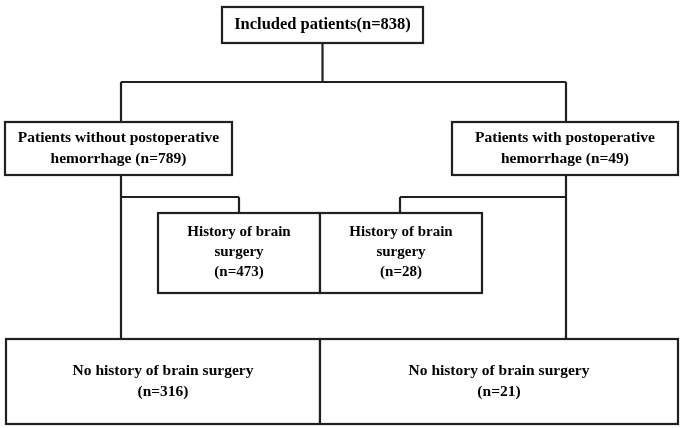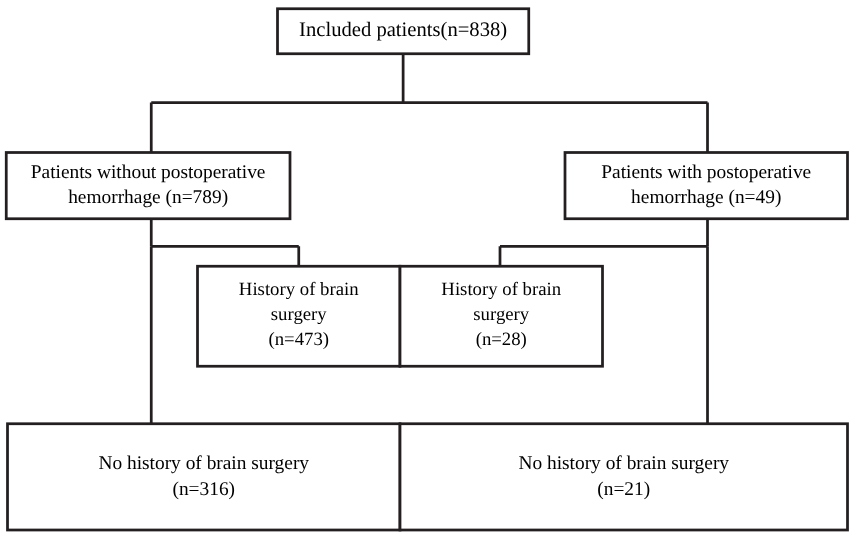--- a/index.html
+++ b/index.html
@@ -11,20 +11,21 @@
     width: 685px;
     height: 428px;
     font-family: "Liberation Serif", "DejaVu Serif", serif;
     color: #000000;
     overflow: hidden;
   }
   #flowchart-root {
     position: relative;
     width: 685px;
     height: 428px;
+    font-weight: bold;
   }
   svg.chart-svg {
     position: absolute;
     top: 0;
     left: 0;
     width: 685px;
     height: 428px;
     display: block;
   }
   .node-box {

